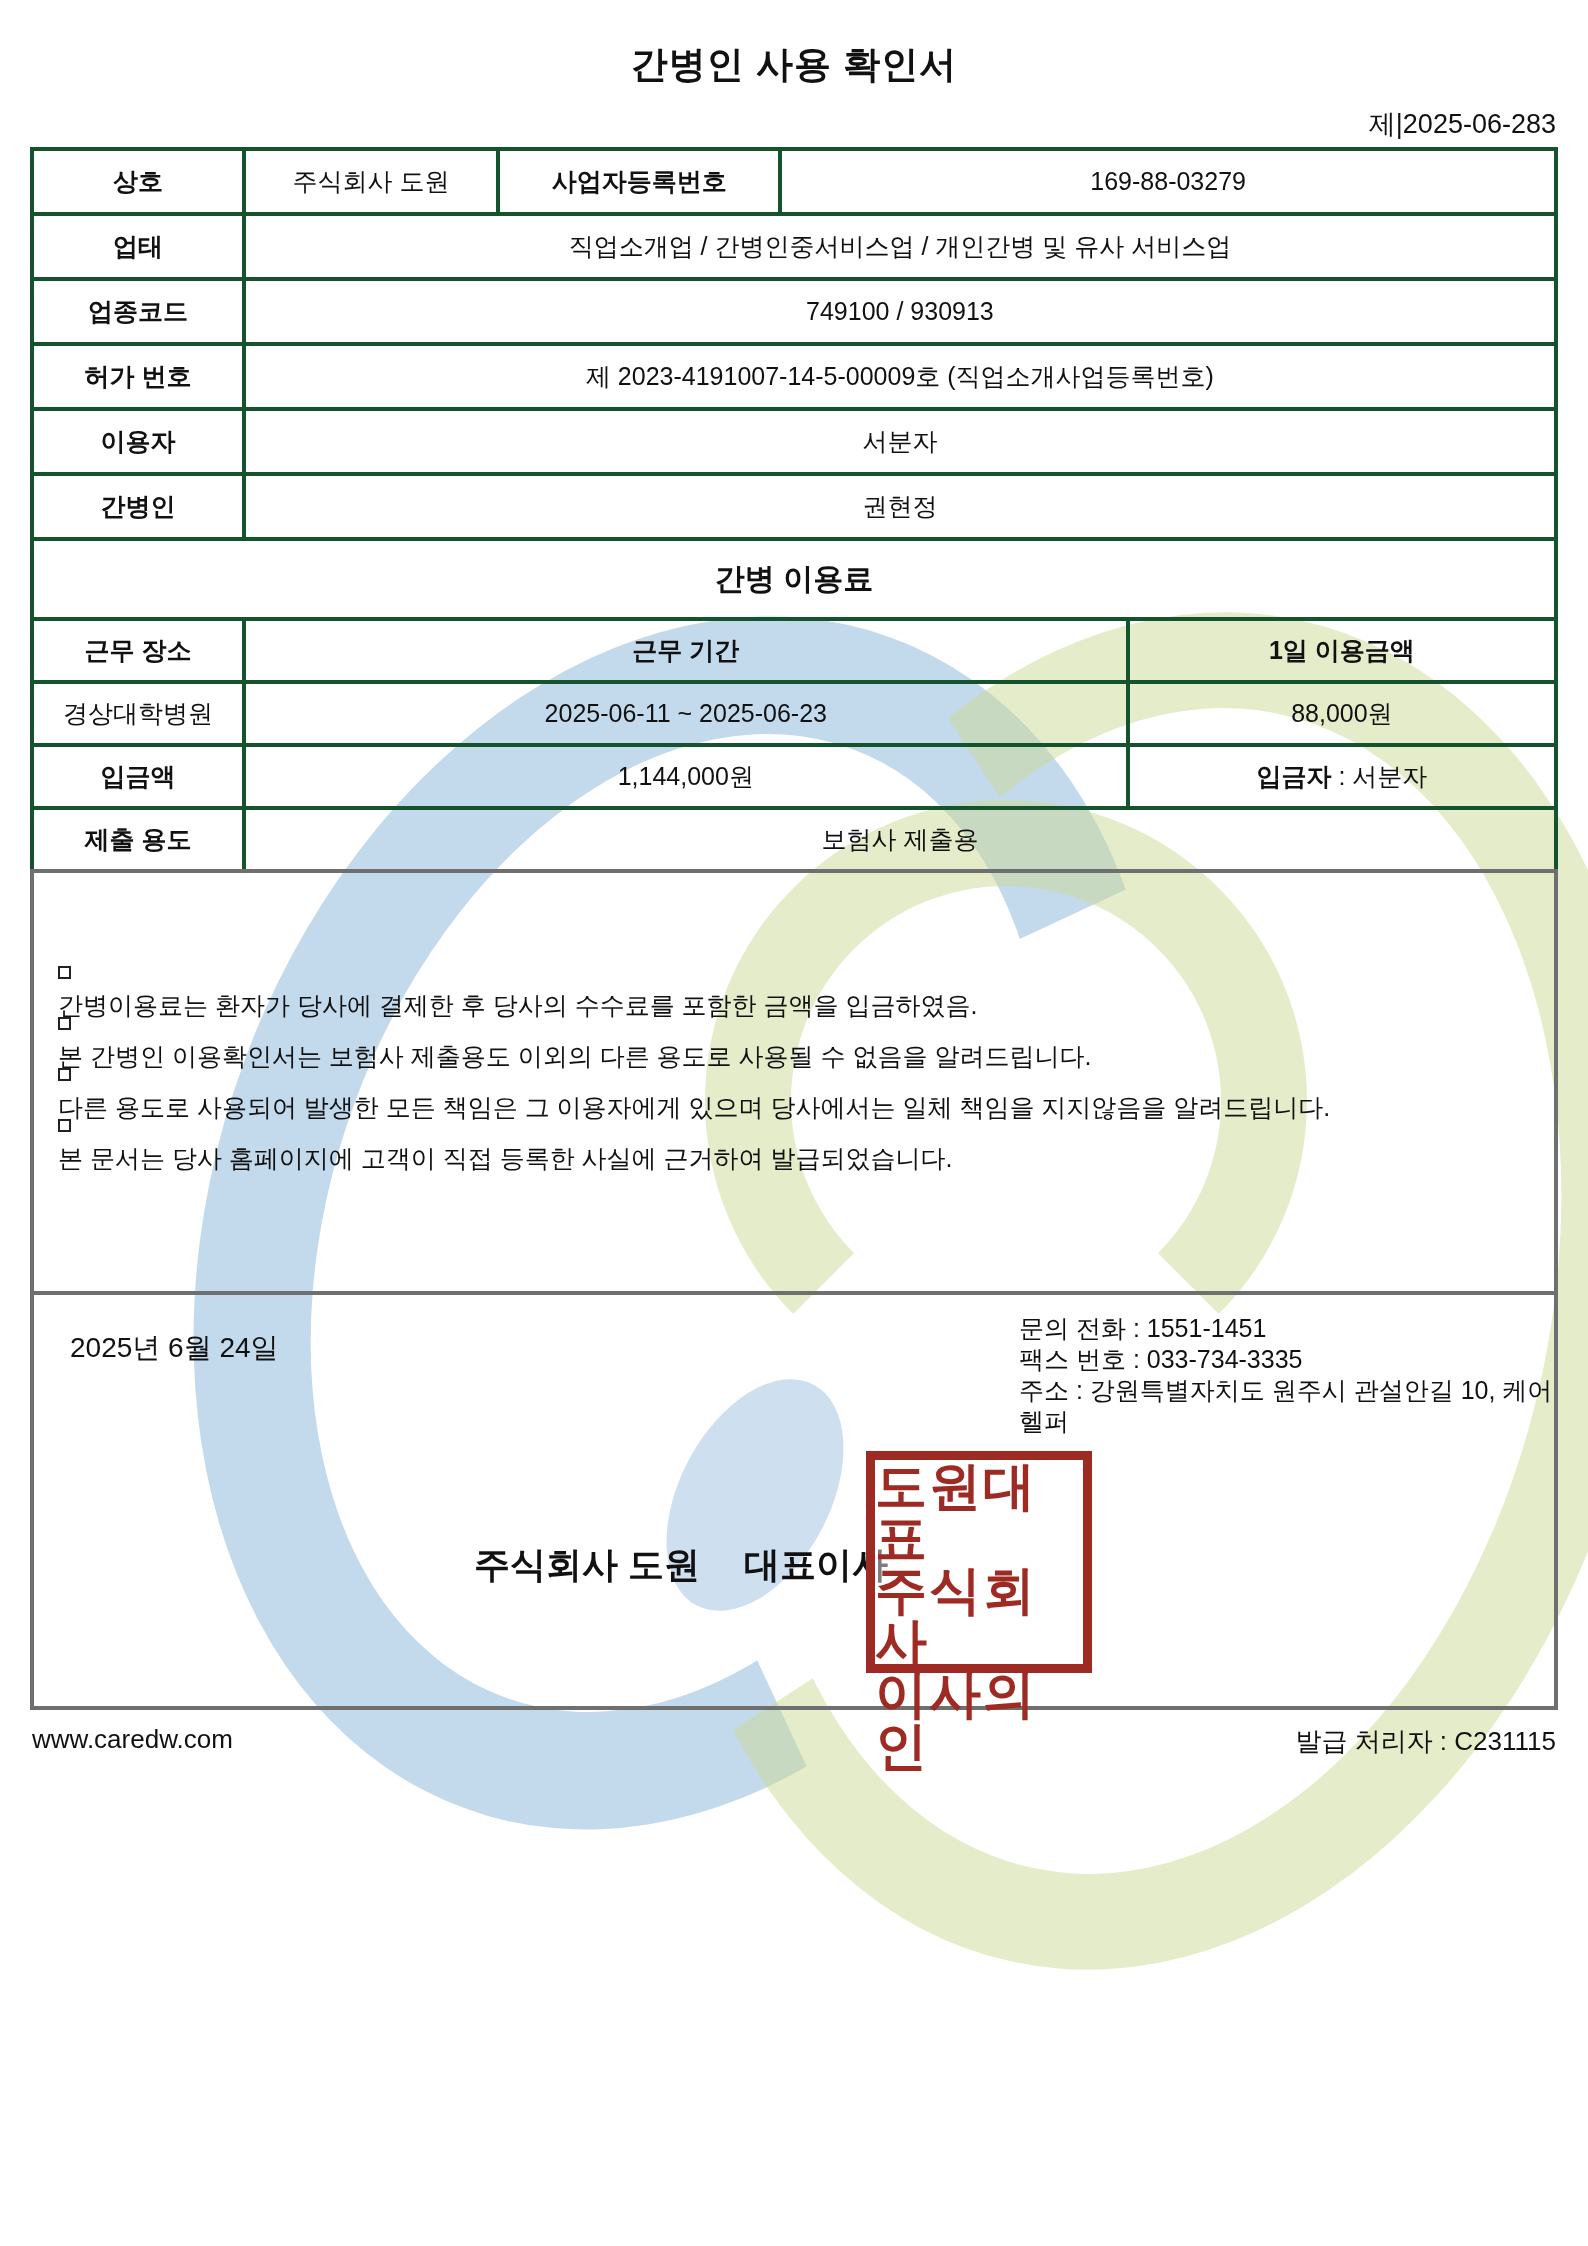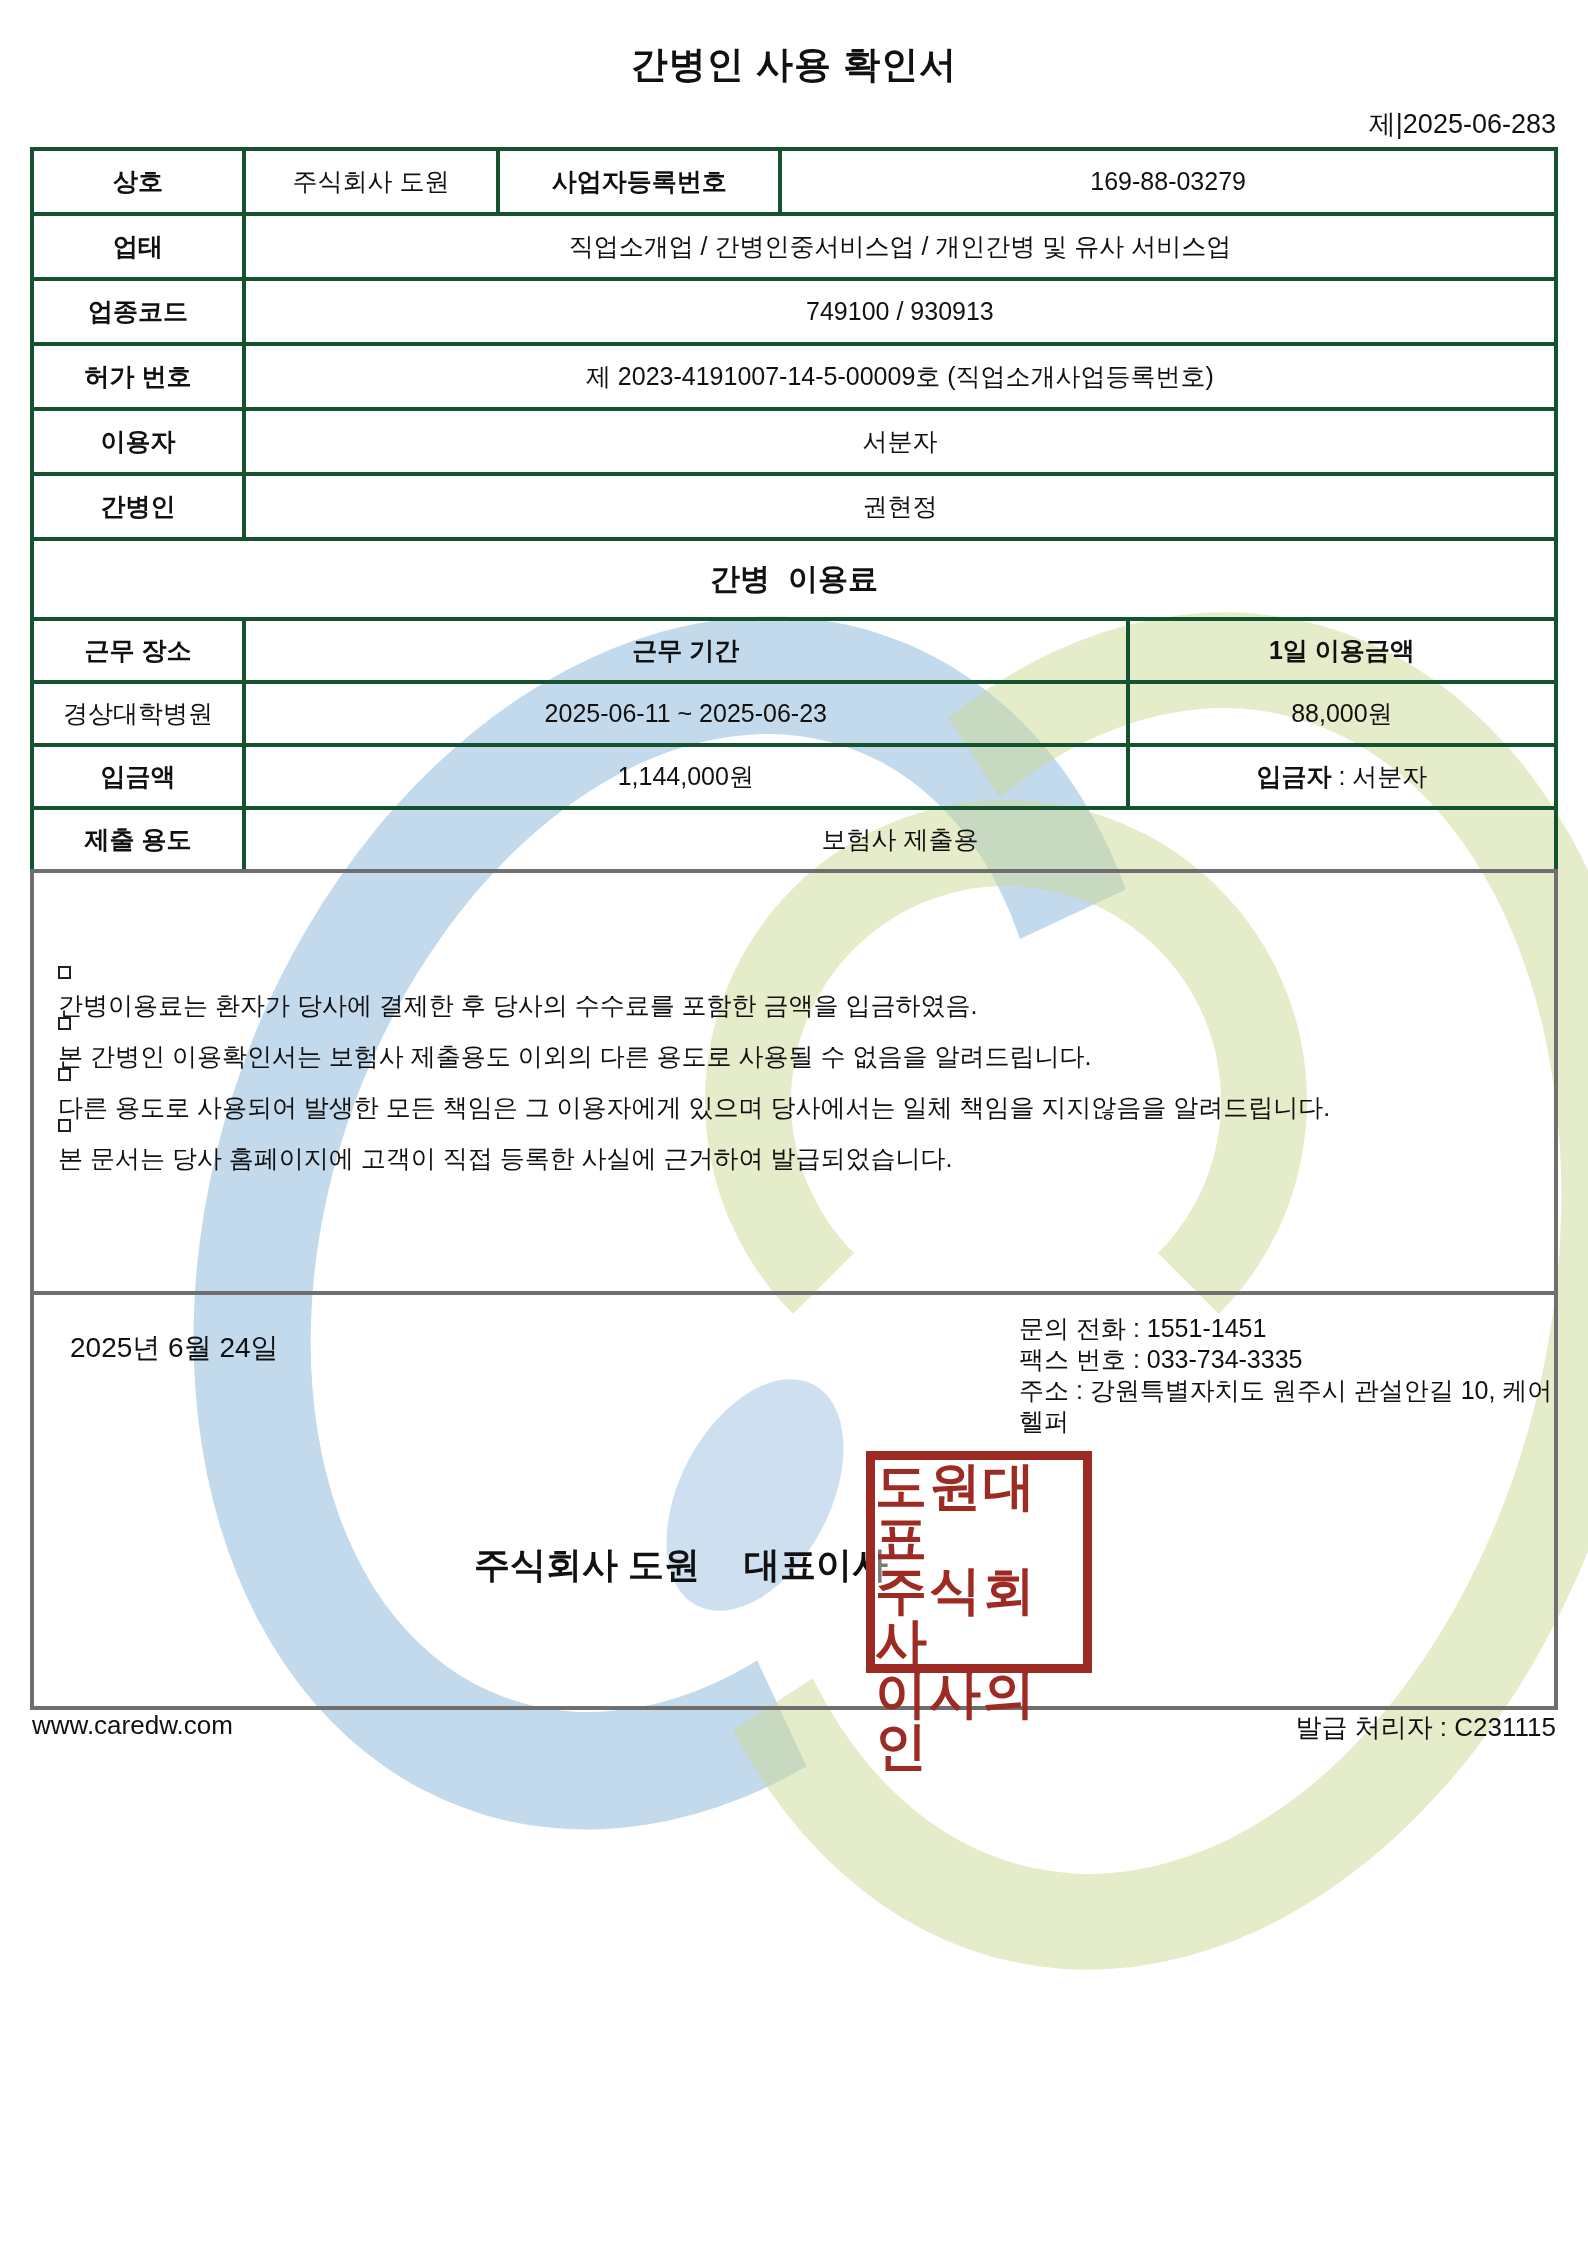--- a/index.html
+++ b/index.html
@@ -25,39 +25,39 @@
   .content { position:relative; z-index:1; padding:0 30px; }
   .title { margin:40px 0 0 0; text-align:center; font-size:37px; font-weight:700; letter-spacing:1px; }
   .doc-number { text-align:right; font-size:27px; margin:16px 2px 5px 0; }
   table.tbl { width:100%; border-collapse:collapse; table-layout:fixed; background:transparent; }
   table.tbl + table.tbl, table.tbl + div.box { margin-top:-4px; }
   div.box + div.box { margin-top:-4px; }
   .tbl td { border:4px solid #14532d; text-align:center; vertical-align:middle;
             font-size:25px; padding:2px 6px; overflow:hidden; }
   .b { font-weight:700; }
   .info td  { height:57px; }
-  .sec td   { height:72px; font-size:30px; font-weight:700;font-family:Liberation Mono, monospace; }
+  .sec td   { height:72px; font-size:30px; font-weight:700; }
   .fee td   { height:55px; }
   .fee tr.hdr td { font-weight:700; }
   
   .box { position:relative; border:4px solid #6f6f6f; background:transparent; }
   .notes-box { height:318px; padding:100px 0 0 18px; box-sizing:content-box; }
   .note-line { font-size:25px; line-height:38px; display:flex; align-items:baseline;flex-direction:column; }
   .bullet-sq { flex:0 0 auto; width:9px; height:9px; border:2px solid #222;
                margin:0 14px 0 6px; position:relative; top:-7px; }
   .bottom-box { height:411px; }
   .issue-date { position:absolute; left:36px; top:34px; font-size:28px; }
   .contact { position:absolute; left:985px; top:18px; font-size:25px; line-height:31px; }
   .signature { position:absolute; left:440px; top:246px; font-size:36px; font-weight:700; white-space:nowrap; }
   .signature .gap { display:inline-block; width:44px; }
   .stamp { position:absolute; left:832px; top:156px; width:208px; height:204px;
            border:9px solid #9d2a23; background:rgba(255,255,255,.45);
            display:flex; flex-direction:column; justify-content:space-evenly; align-items:center;
            color:#9d2a23; font-weight:700; font-size:52px; line-height:1; letter-spacing:2px; }
-  .page-footer { display:flex; justify-content:space-between; font-size:26px; padding:0 2px; }
+  .page-footer { display:flex; justify-content:space-between; font-size:26px; margin-top:14px; padding:0 2px; }
 </style>
 </head>
 <body>
 
 <div class="page">
 
   <div class="wm wm-blue-c"></div>
   <div class="wm wm-blue-tip"></div>
   <div class="wm wm-green-ring"></div>
   <div class="wm wm-green-arch"></div>

